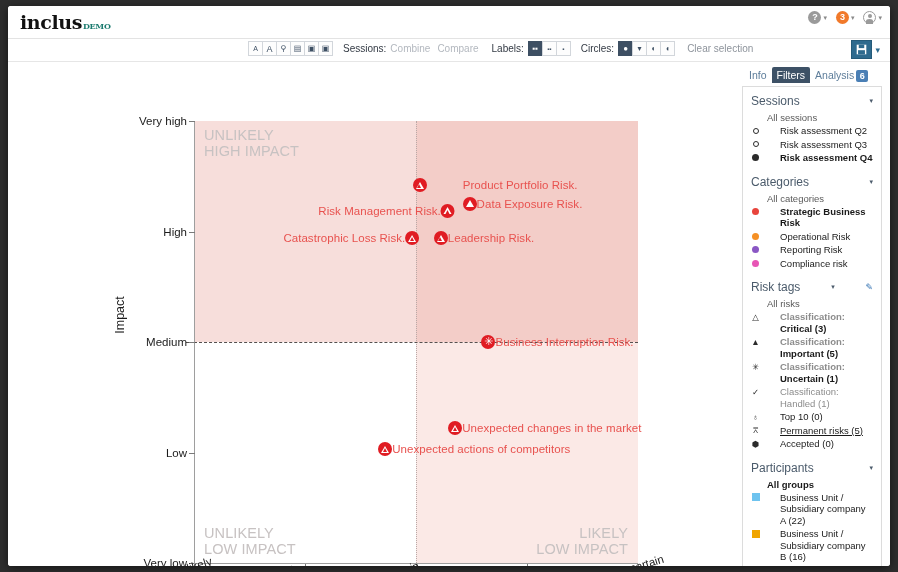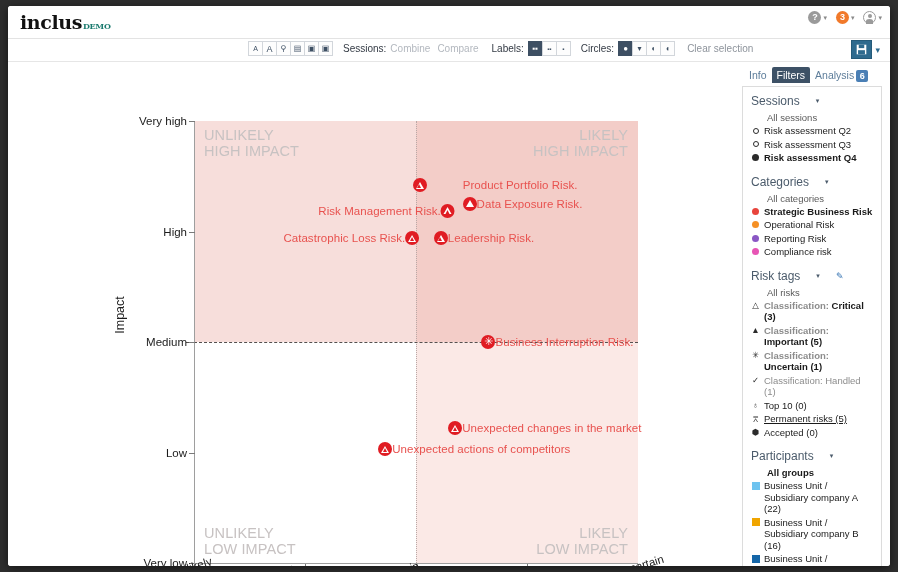--- a/index.html
+++ b/index.html
@@ -266,31 +266,31 @@
   }
   .panel {
     border: 1px solid #dcdcdc;
     background: #ffffff;
     padding: 7px 8px 10px 8px;
     box-sizing: border-box;
   }
   .sec-title {
     font-size: 12px; color: #4b5b6b;
     margin: 0 0 4px 0;
-    display: flex; align-items: center; gap: 16px;
+    display: flex; align-items: center; gap: 16px; justify-content: space-between;
   }
   .sec-title .tcaret { font-size: 7px; color: #4b5b6b; }
   .pencil { font-size: 9px; color: #2f6fb0; }
   .sec-title.spaced { margin-top: 11px; }
   .all-row {
     font-size: 9.5px; color: #5a5a5a; margin: 0 0 2px 16px;
   }
   .all-row.bold { font-weight: bold; color: #1a1a1a; }
   .li {
-    display: flex; align-items: flex-start; gap: 4px;
+    display: flex; align-items: flex-start; gap: 20px;
     font-size: 9.5px; color: #1a1a1a;
     margin-bottom: 2px; line-height: 11.5px;
     cursor: pointer;
   }
   .li .ic {
     flex: 0 0 auto; width: 9px; height: 11.5px;
     display: flex; align-items: center; justify-content: center;
     font-size: 9px; color: #2b2b2b; line-height: 1;
   }
   .li.bold .txt { font-weight: bold; }
@@ -381,22 +381,20 @@
       <div class="plot">
         <div class="q q-tl"></div>
         <div class="q q-tr"></div>
         <div class="q q-bl"></div>
         <div class="q q-br"></div>
         <div class="mid-v"></div>
         <div class="mid-h"></div>
         <div class="mid-h-ext"></div>
 
         <div class="qtext qt-tl"><span>UNLIKELY</span>
-<span>HIGH IMPACT</span></div>
-        <div class="qtext qt-tr"><span>LIKELY</span>
 <span>HIGH IMPACT</span></div>
         <div class="qtext qt-bl"><span>UNLIKELY</span>
 <span>LOW IMPACT</span></div>
         <div class="qtext qt-br"><span>LIKELY</span>
 <span>LOW IMPACT</span></div>
 
         <div id="points-layer">
               <div class="risk" style="left: 218.67px; top: 64.09px;">
                 <div class="rdot" style="background: rgb(224, 28, 35);">
                   <span class="glyph-tri-open"></span>

